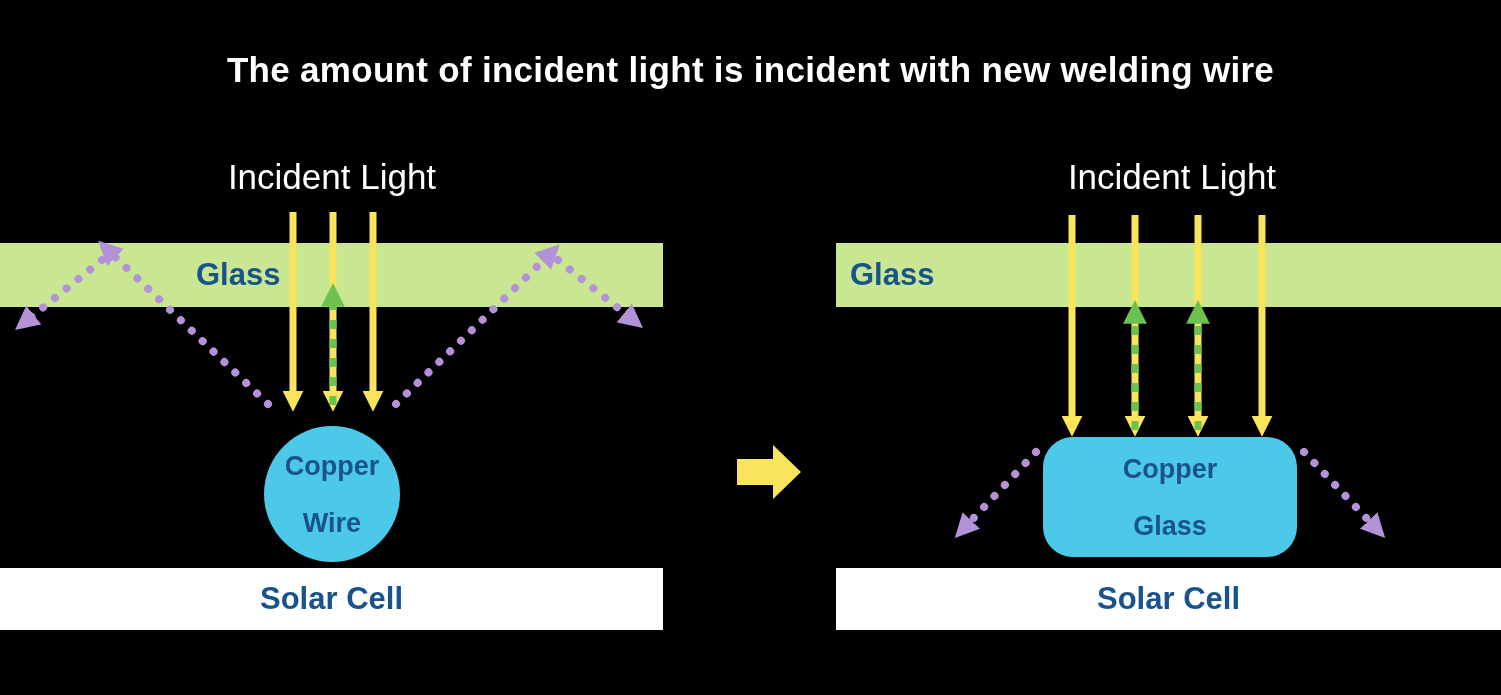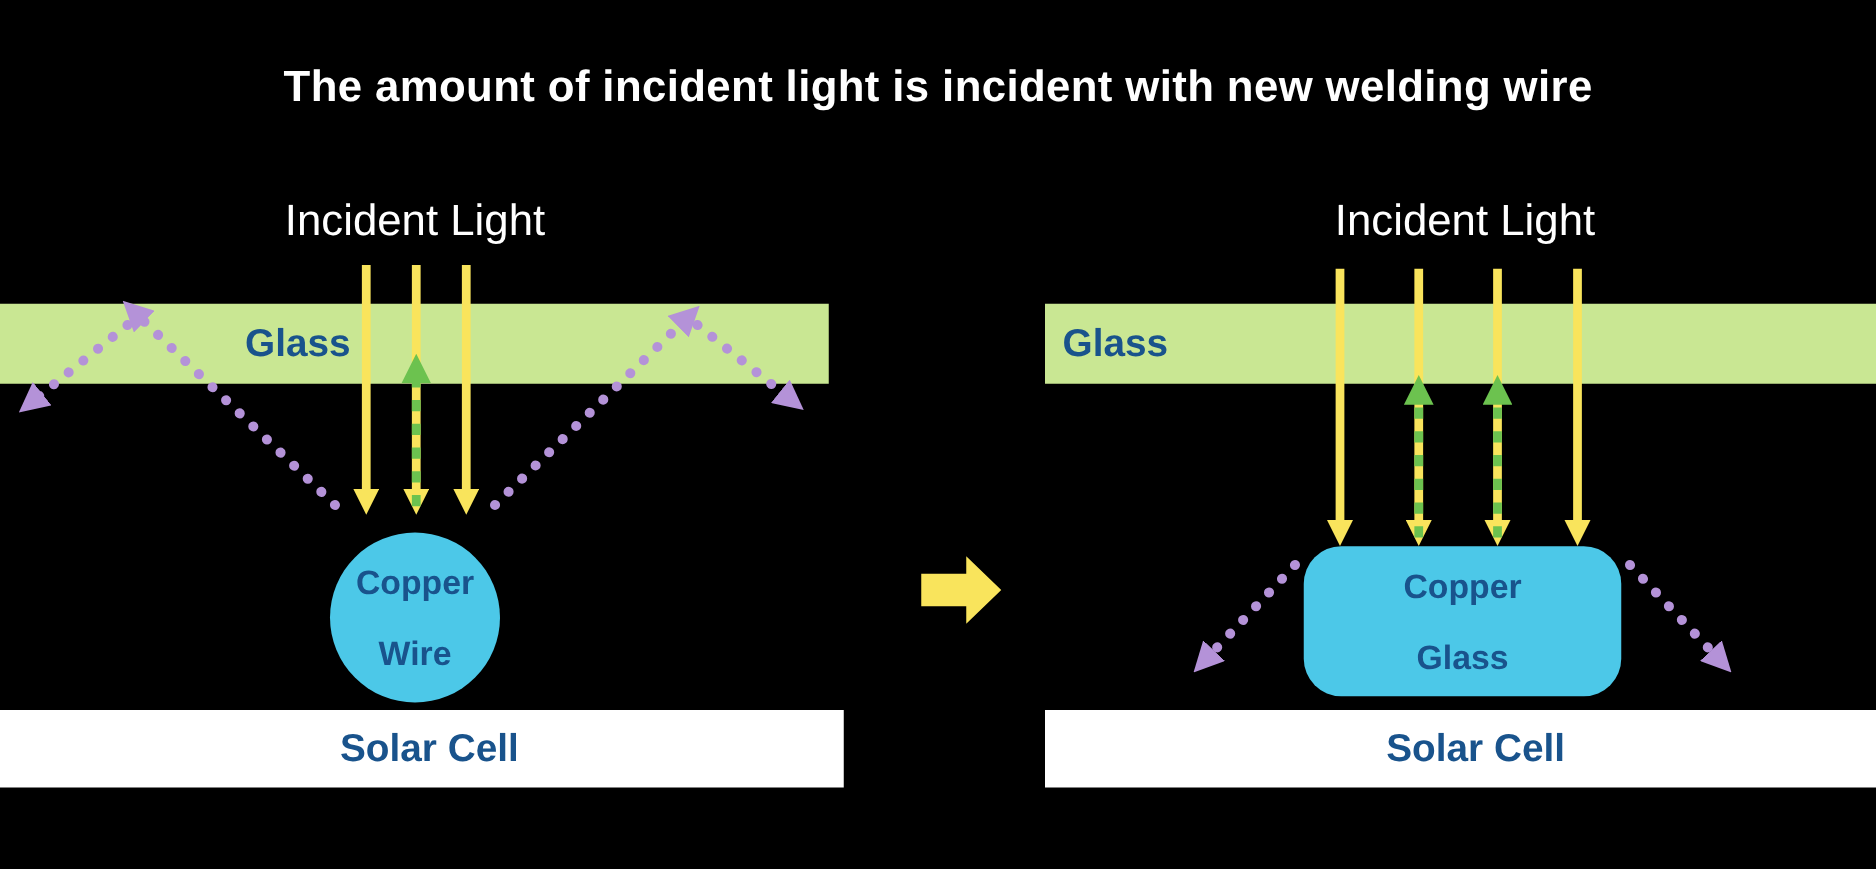--- a/index.html
+++ b/index.html
@@ -53,21 +53,21 @@
     gap: 23px;
   }
   .copper-wire   { left: 264px;  top: 426px; width: 136px; height: 136px; border-radius: 50%; }
   .copper-ribbon { left: 1043px; top: 437px; width: 254px; height: 120px; border-radius: 30px; }
 
   .solar-bar {
     top: 568px; height: 62px;
     background: var(--solar-cell-fill, #ffffff);
     display: flex; align-items: center; justify-content: center;
     color: var(--deep-blue-text, #19538c);
-    font-size: 31px; font-weight: 700; padding-left: 12px;
+    font-size: 31px; font-weight: 700;
   }
   .left-solar  { left: 0; width: 663px; }
   .right-solar { left: 836px; width: 665px; }
 
   .overlay { left: 0; top: 0; pointer-events: none; }
 
   .ray { fill: none; }
   .ray-yellow { stroke: var(--incident-yellow, #f9e45c); stroke-width: 7; }
   .ray-green  { stroke: var(--absorbed-green, #6cc24f); stroke-width: 7; stroke-dasharray: 9 10; }
   .ray-purple { stroke: var(--reflected-purple, #b492d8); stroke-width: 8; stroke-dasharray: 0.1 15; stroke-linecap: round; }

